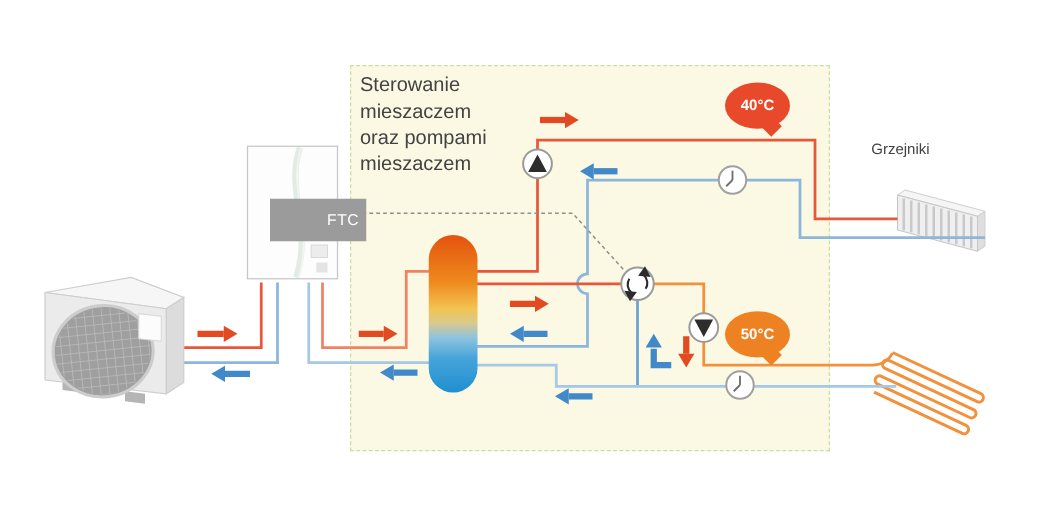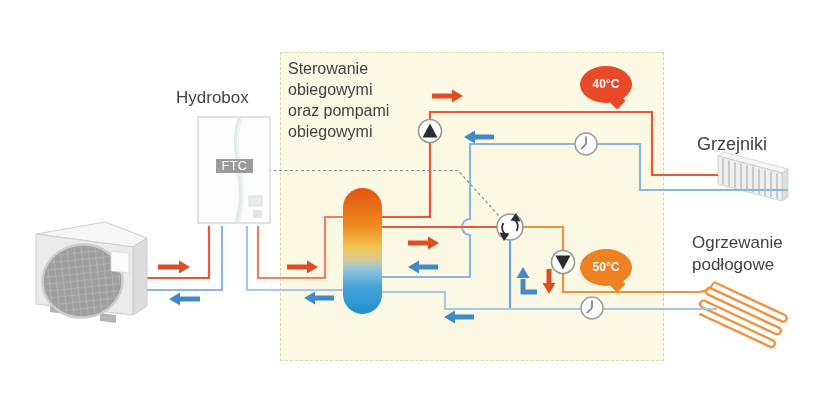--- a/index.html
+++ b/index.html
@@ -10,26 +10,26 @@
   .panel{
     position:absolute;left:280px;top:52px;width:384px;height:309px;
     box-sizing:border-box;background:var(--panel-bg);
     border:1.5px dashed var(--panel-border);z-index:0;
   }
   .svg-layer{position:absolute;left:0;top:0;z-index:1;}
   .lbl{position:absolute;color:var(--text);z-index:2;}
   .lbl-hydrobox{left:176px;top:88px;font-size:17px;}
   .lbl-note{left:288px;top:58px;width:118px;font-size:16px;line-height:21px;}
   .lbl-buffer{left:289px;top:327px;font-size:16.5px;}
-  .lbl-radiators{left:697px;top:134px;font-size:18px;}
+  .lbl-radiators{left:697px;top:112px;font-size:12px;}
   .lbl-floor{left:692px;top:232px;width:108px;font-size:17px;line-height:22px;}
   .ftc{
-    position:absolute;left:216px;top:159px;width:37px;height:14px;z-index:2;
+    position:absolute;left:216px;top:159px;width:37px;height:34px;z-index:2;
     background:var(--badge-bg);color:#ffffff;font-size:12.5px;letter-spacing:.5px;
-    display:flex;align-items:center;justify-content:center;
+    display:flex;align-items:center;justify-content:center;padding-left:40px;
   }
   .bubble{
     position:absolute;width:52px;height:37px;border-radius:50%;z-index:3;
     color:#ffffff;font-size:12px;font-weight:bold;text-align:center;line-height:37px;
   }
   .bubble::after{
     content:"";position:absolute;right:9px;bottom:-4px;width:12px;height:12px;
     background:inherit;transform:rotate(45deg);z-index:-1;
   }
   .bubble-40{left:580px;top:66px;background:var(--bubble-red);}
@@ -188,20 +188,18 @@
     <g>
       <path d="M 537 292 H 523 V 279" fill="none" style="stroke:var(--arrow-blue)" stroke-width="5"></path>
       <polygon points="516.5,278 523,267 529.5,278" style="fill:var(--arrow-blue)"></polygon>
     </g>
     <g>
       <line x1="474" y1="317" x2="455" y2="317" style="stroke:var(--arrow-blue)" stroke-width="5"></line>
       <polygon points="455,310.5 444,317 455,323.5" style="fill:var(--arrow-blue)"></polygon>
     </g>
   </svg>
 
-  <div class="lbl lbl-hydrobox">Hydrobox</div>
-  <div class="lbl lbl-note">Sterowanie obiegowymi oraz pompami obiegowymi</div>
+  <div class="lbl lbl-note">Sterowanie mieszaczem oraz pompami mieszaczem</div>
   <div class="lbl lbl-radiators">Grzejniki</div>
-  <div class="lbl lbl-floor">Ogrzewanie podłogowe</div>
   <div class="ftc">FTC</div>
   <div class="bubble bubble-40">40°C</div>
   <div class="bubble bubble-30">50°C</div>
 </div>
 
 </body></html>

